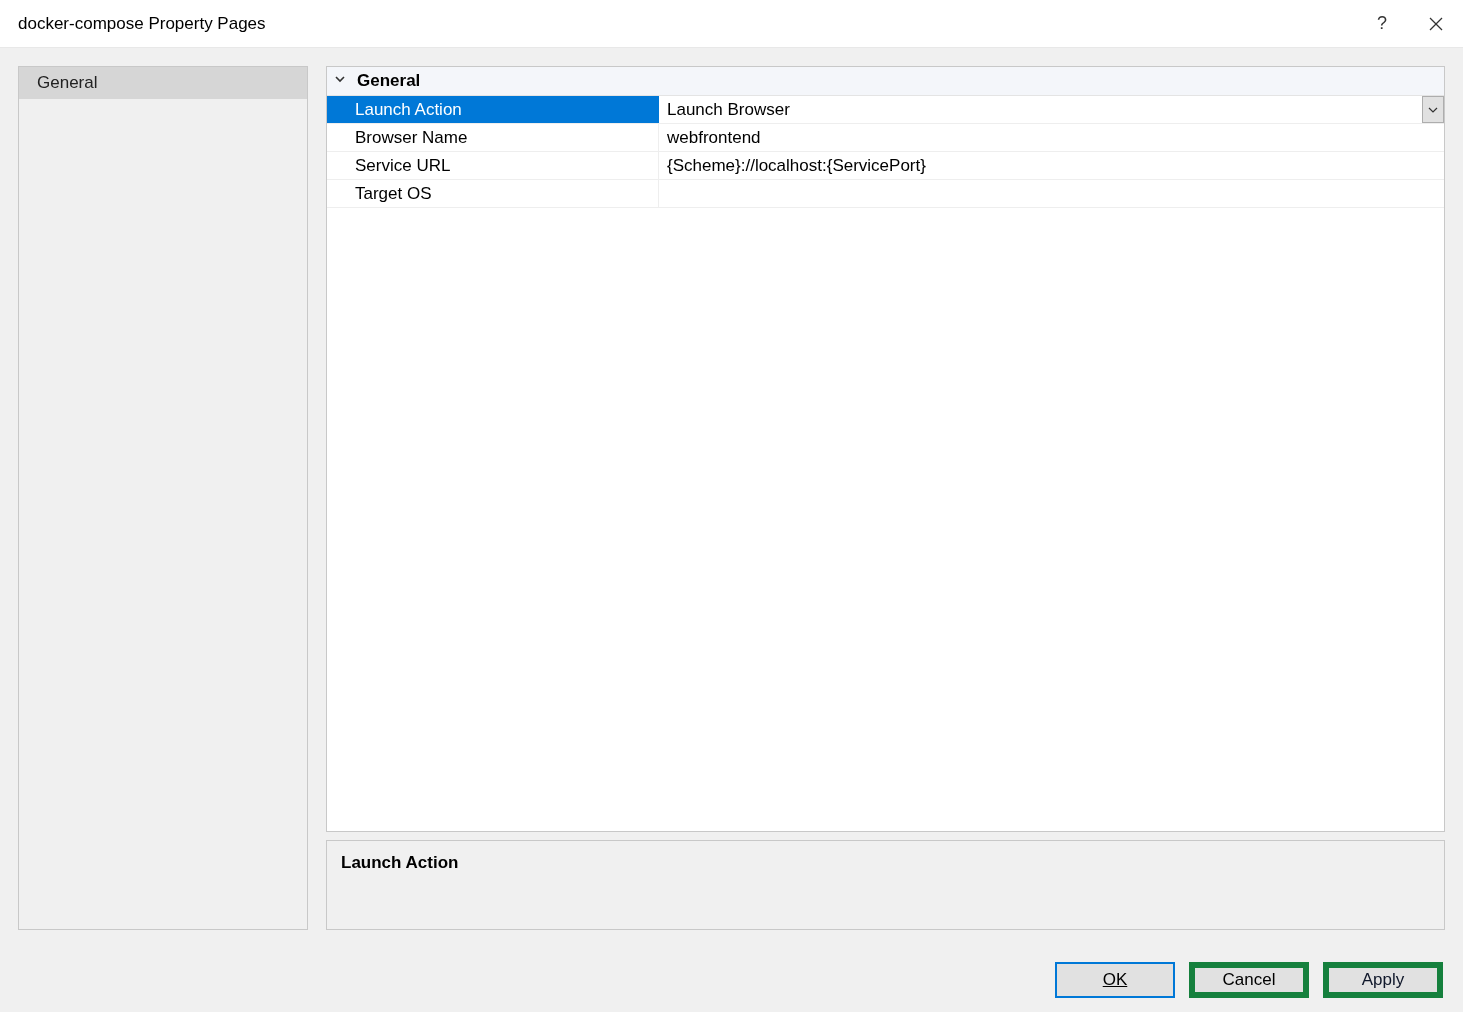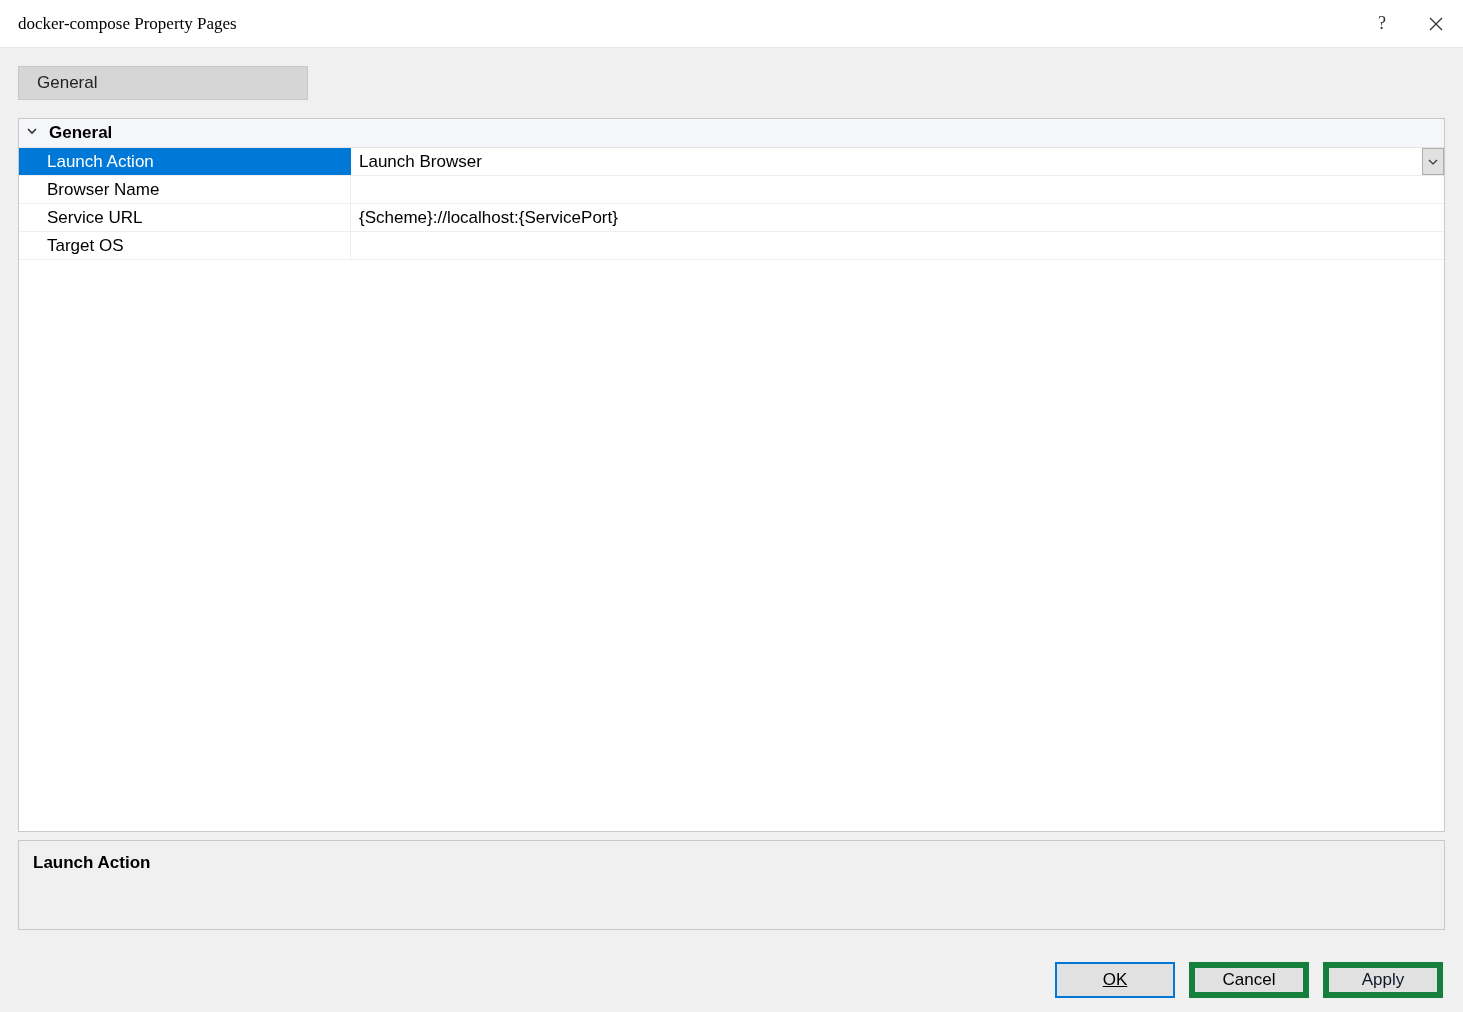--- a/index.html
+++ b/index.html
@@ -12,21 +12,20 @@
       overflow: hidden;
       color: #000;
     }
     .titlebar {
       height: 48px;
       display: flex;
       align-items: center;
       padding: 9px 18px;
       border-bottom: 1px solid #e8e8e8;
       background: #fff;
-      font-family: Liberation Serif, serif;
     }
     .titlebar-title {
       font-size: 17px;
       flex: 1;
     }
     .titlebar-controls {
       display: flex;
       gap: 36px;
       align-items: center;
     }
@@ -40,21 +39,20 @@
       color: #333;
       font-size: 18px;
     }
     .close-icon svg { width: 14px; height: 14px; }
     .content {
       display: flex;
       padding: 18px;
       gap: 18px;
       height: calc(100% - 48px - 64px);
       background: #f0f0f0;
-      flex-direction: column;
     }
     .sidebar {
       width: 290px;
       background: #f0f0f0;
       border: 1px solid #c8c8c8;
       display: flex;
       flex-direction: column;
     }
     .sidebar-item {
       padding: 6px 18px;
@@ -210,20 +208,23 @@
           <div class="dropdown-btn">
             <svg viewBox="0 0 10 6">
                 <polyline points="1,1 5,5 9,1" fill="none" stroke="#333" stroke-width="1.2"></polyline>
               </svg>
           </div>
         </div>
       </div>
 
       <div class="prop-row">
         <div class="prop-label">Browser Name</div>
+        <div class="prop-value">
+          <span>webfrontend</span>
+        </div>
       </div>
 
       <div class="prop-row">
         <div class="prop-label">Service URL</div>
         <div class="prop-value">
           <span>{Scheme}://localhost:{ServicePort}</span>
         </div>
       </div>
 
       <div class="prop-row">

